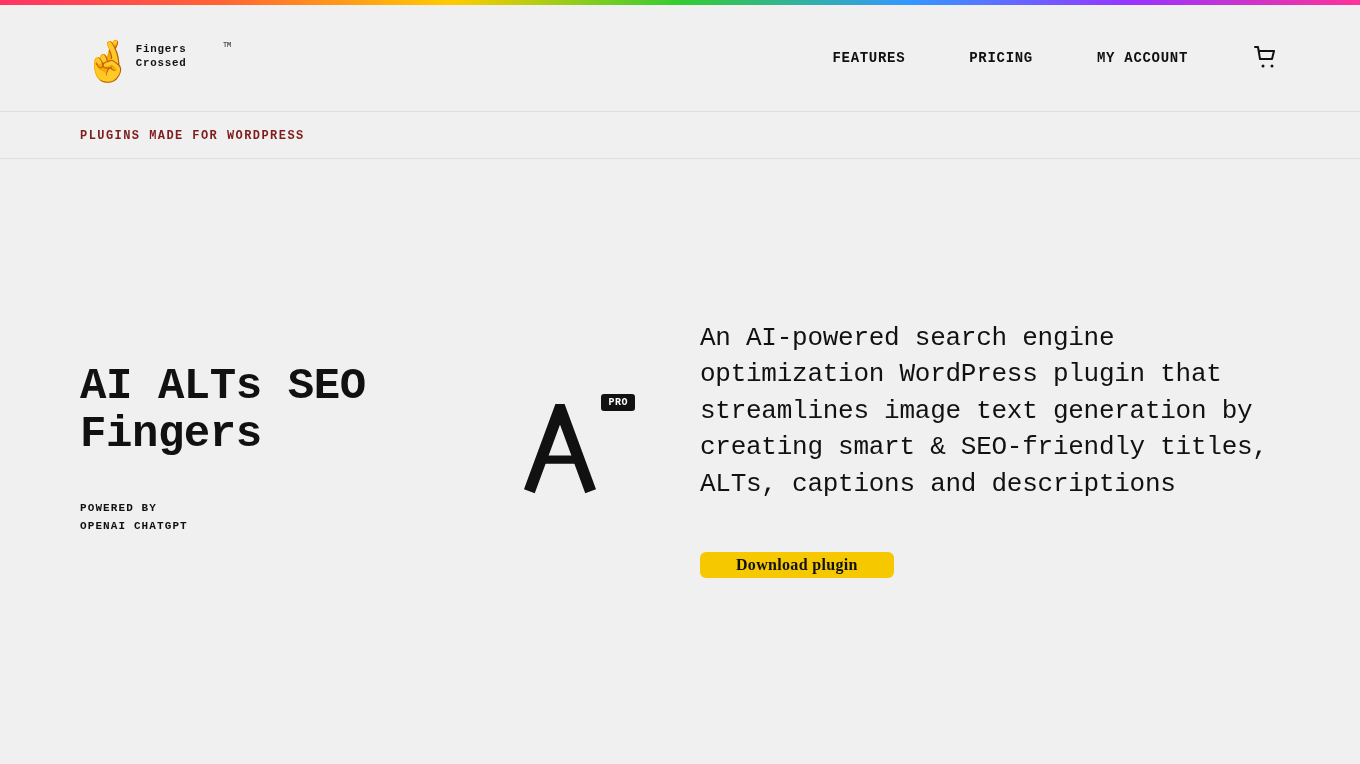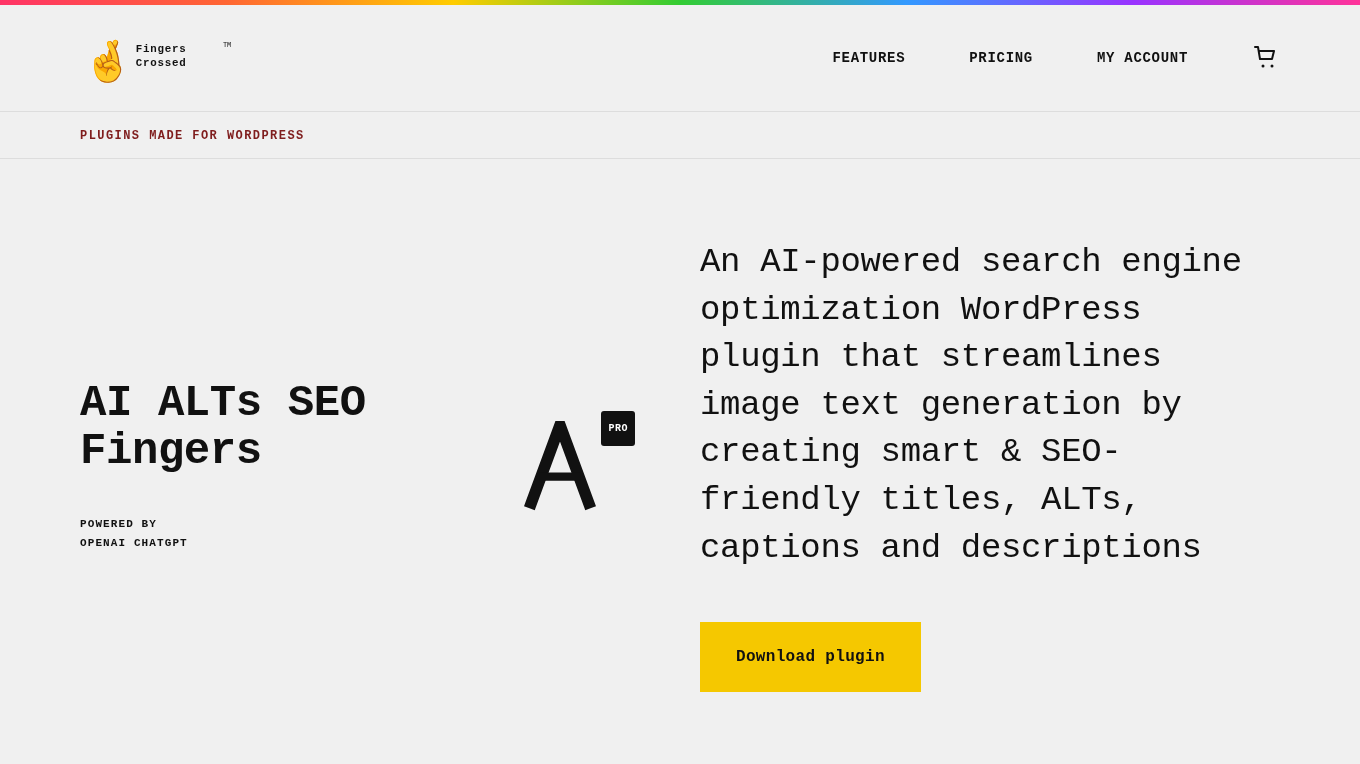--- a/index.html
+++ b/index.html
@@ -144,50 +144,50 @@
     .pro-badge {
       position: absolute;
       top: -10px;
       right: -30px;
       background: #111;
       color: #fff;
       font-size: 10px;
       font-family: 'Courier New', Courier, monospace;
       font-weight: 700;
       letter-spacing: 0.05em;
-      padding: 12px 7px;
+      padding: 3px 7px;
       border-radius: 3px;
     }
 
     
     .right-section {
       width: 580px;
       flex-shrink: 0;
     }
 
     .description-text {
       font-family: 'Courier New', Courier, monospace;
-      font-size: 34px;
+      font-size: 26px;
       font-weight: 400;
       color: #111;
       line-height: 1.4;
       margin-bottom: 50px;
       letter-spacing: -0.01em;
     }
 
     .download-button {
       display: inline-block;
       background-color: #f5c800;
       color: #111;
-      font-family: Liberation Mono, monospace;
+      font-family: Liberation Serif, serif;
       font-size: 16px;
       font-weight: 600;
       letter-spacing: 0.02em;
-      padding: 26px 36px;
-      border-radius: 0;
+      padding: 4px 36px;
+      border-radius: 6px;
       text-decoration: none;
       border: none;
       cursor: pointer;
       transition: background-color 0.2s;
     }
   </style>
 </head>
 <body>
 
 <div class="rainbow-bar"></div>

